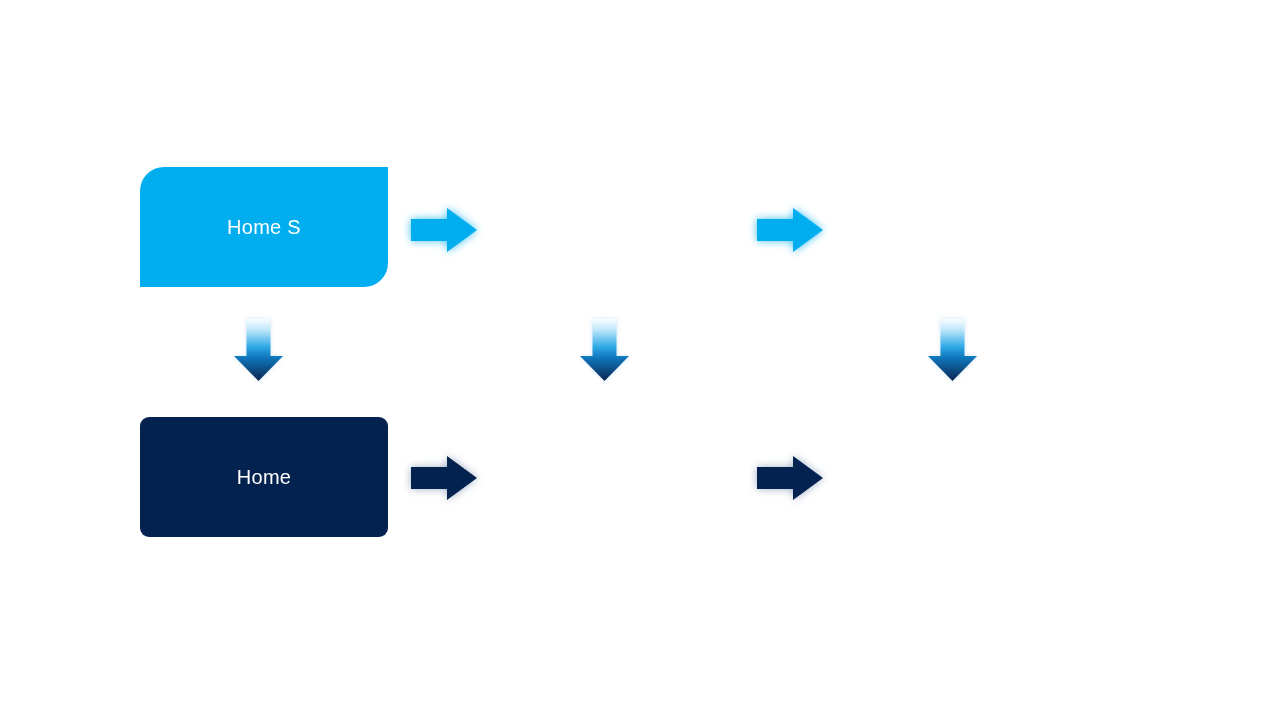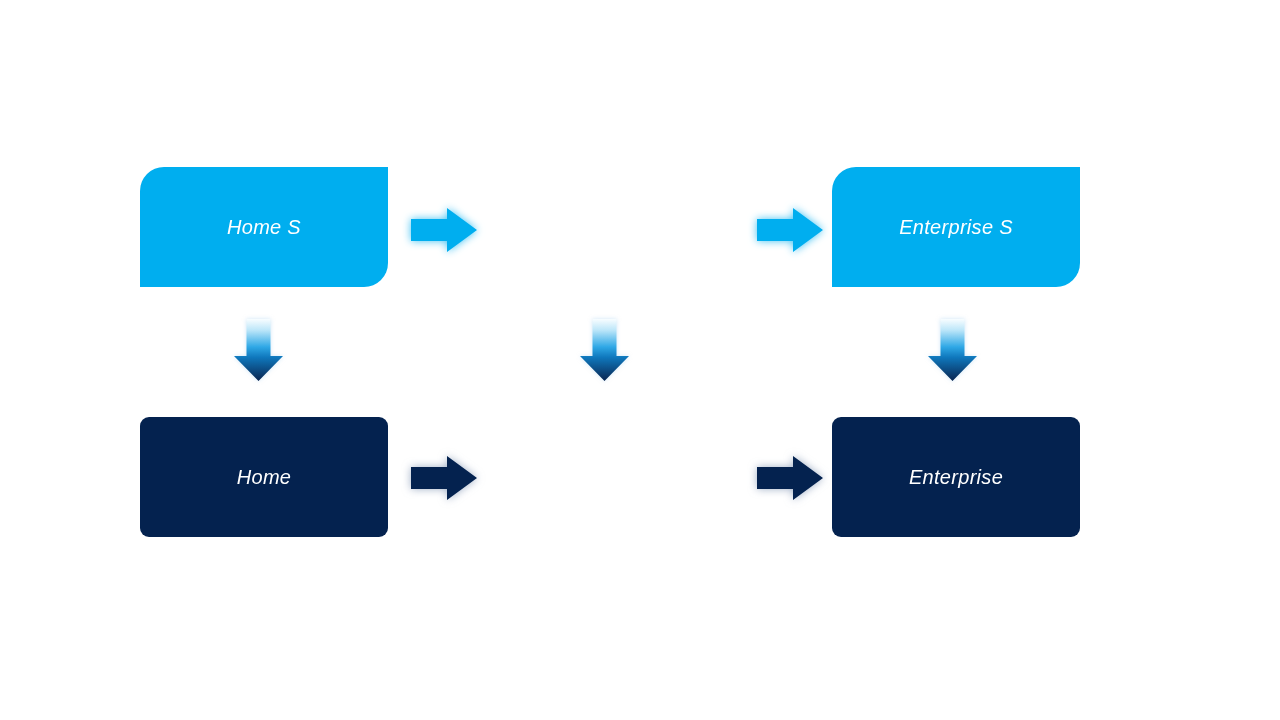--- a/index.html
+++ b/index.html
@@ -16,21 +16,20 @@
     font-family: "Liberation Sans", sans-serif;
   }
   .box {
     position: absolute;
     width: 248px;
     height: 120px;
     display: flex;
     align-items: center;
     justify-content: center;
     box-sizing: border-box;
-    font-style: italic;
   }
   .box .box-label {
     color: var(--label, #ffffff);
     font-size: 20px;
     font-weight: 400;
     letter-spacing: 0.3px;
     white-space: nowrap;
   }
   .tier-top {
     background: var(--cyan, #00AEEF);
@@ -86,23 +85,20 @@
         <stop offset="45%" stop-color="#2FA8E6"></stop>
         <stop offset="62%" stop-color="#0F77BC"></stop>
         <stop offset="100%" stop-color="#0A2550"></stop>
       </linearGradient>
     </defs>
   </svg>
 
   <div class="box tier-top col-1">
     <span class="box-label">Home S</span>
   </div>
-  <div class="box tier-top col-3">
-    <span class="box-label">Enterprise S</span>
-  </div>
 
   <svg class="arrow-right glow-cyan row1-arrow gap-1" viewBox="0 0 66 44">
     <polygon points="0,11 36,11 36,0 66,22 36,44 36,33 0,33" style="fill:var(--cyan, #00AEEF)"></polygon>
   </svg>
   <svg class="arrow-right glow-cyan row1-arrow gap-2" viewBox="0 0 66 44">
     <polygon points="0,11 36,11 36,0 66,22 36,44 36,33 0,33" style="fill:var(--cyan, #00AEEF)"></polygon>
   </svg>
 
   <svg class="arrow-down down-arrow-row down-1" viewBox="0 0 49 62">
     <polygon points="12.5,0 36.5,0 36.5,37 49,37 24.5,62 0,37 12.5,37" fill="url(#downGrad)"></polygon>
@@ -110,23 +106,20 @@
   <svg class="arrow-down down-arrow-row down-2" viewBox="0 0 49 62">
     <polygon points="12.5,0 36.5,0 36.5,37 49,37 24.5,62 0,37 12.5,37" fill="url(#downGrad)"></polygon>
   </svg>
   <svg class="arrow-down down-arrow-row down-3" viewBox="0 0 49 62">
     <polygon points="12.5,0 36.5,0 36.5,37 49,37 24.5,62 0,37 12.5,37" fill="url(#downGrad)"></polygon>
   </svg>
 
   <div class="box tier-bottom col-1">
     <span class="box-label">Home</span>
   </div>
-  <div class="box tier-bottom col-3">
-    <span class="box-label">Enterprise</span>
-  </div>
 
   <svg class="arrow-right glow-navy row2-arrow gap-1" viewBox="0 0 66 44">
     <polygon points="0,11 36,11 36,0 66,22 36,44 36,33 0,33" style="fill:var(--navy, #04224F)"></polygon>
   </svg>
   <svg class="arrow-right glow-navy row2-arrow gap-2" viewBox="0 0 66 44">
     <polygon points="0,11 36,11 36,0 66,22 36,44 36,33 0,33" style="fill:var(--navy, #04224F)"></polygon>
   </svg>
 
 </div>
 

